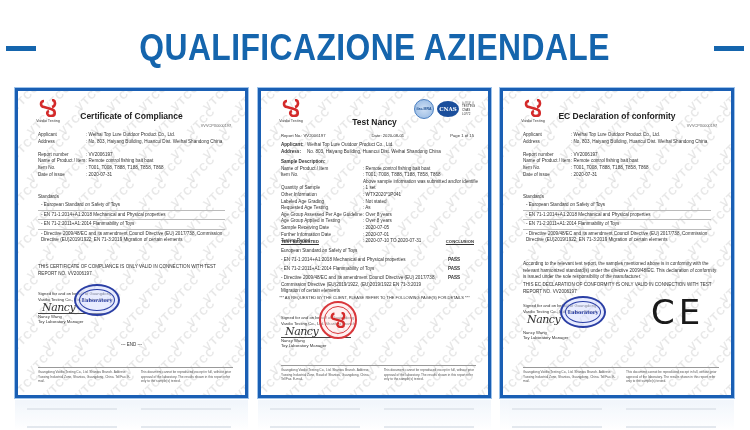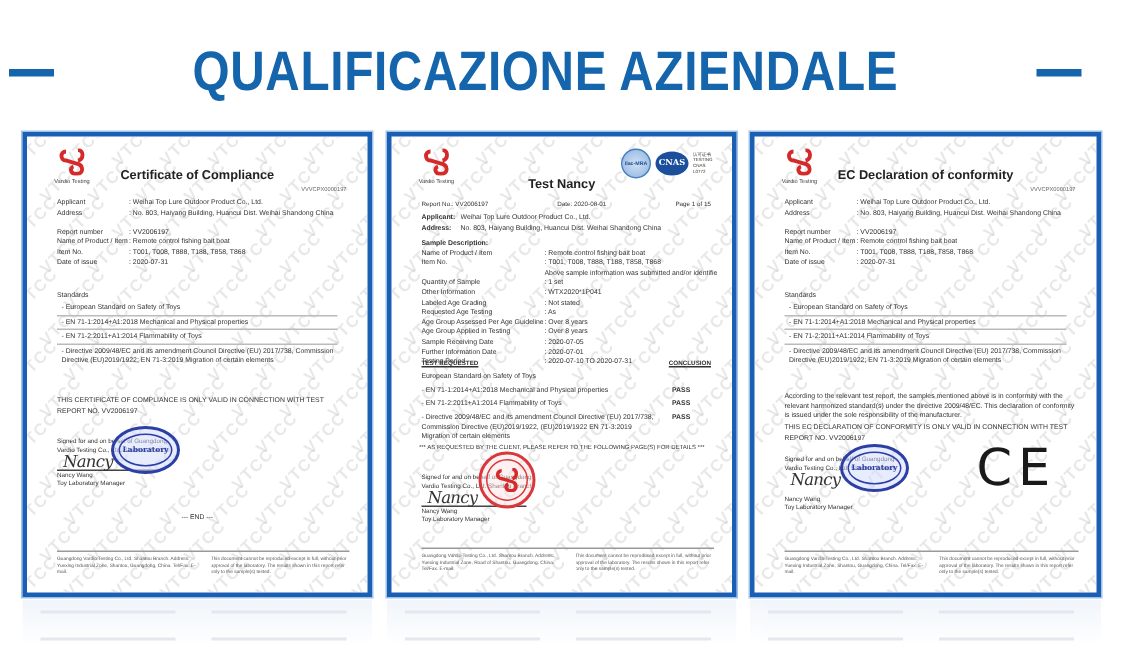--- a/index.html
+++ b/index.html
@@ -1,19 +1,19 @@
 <!DOCTYPE html>
 <html><head>
 <meta charset="utf-8">
 <style>
   * { box-sizing: border-box; margin: 0; padding: 0; }
   html, body { width: 750px; height: 430px; background: #ffffff; overflow: hidden; }
   body { position: relative; font-family: "Liberation Sans", sans-serif; color: #222; }
 
-  .banner { position: absolute; left: 0; top: 26px; width: 750px; height: 44px; display: flex; align-items: center; justify-content: flex-start; gap: 48px; }
+  .banner { position: absolute; left: 0; top: 26px; width: 750px; height: 44px; display: flex; align-items: center; justify-content: space-between; gap: 48px; }
   .banner .rule { width: 30px; height: 5px; background: #1565ad; margin: 0 6px; }
   .banner .title { font-family: "Liberation Sans", sans-serif; font-weight: 700; font-size: 37px; color: #1565ad; letter-spacing: 0.5px; transform: scaleX(0.86); transform-origin: center; white-space: nowrap; line-height: 44px; }
 
   .card { position: absolute; top: 88px; height: 310px; background: #fff; border: 3px solid #1a5fb4; box-shadow: 0 0 0 1px #9ec3ea; overflow: hidden; }
   .card.c1 { left: 15px; width: 233px; }
   .card.c2 { left: 258px; width: 233px; }
   .card.c3 { left: 500px; width: 234px; }
 
   .wm { position: absolute; inset: 0; pointer-events: none; overflow: hidden; }
   .wm span { position: absolute; font-size: 11px; font-weight: 700; color: rgba(190,190,190,0.35); transform: rotate(-45deg); white-space: nowrap; letter-spacing: 1px; }

